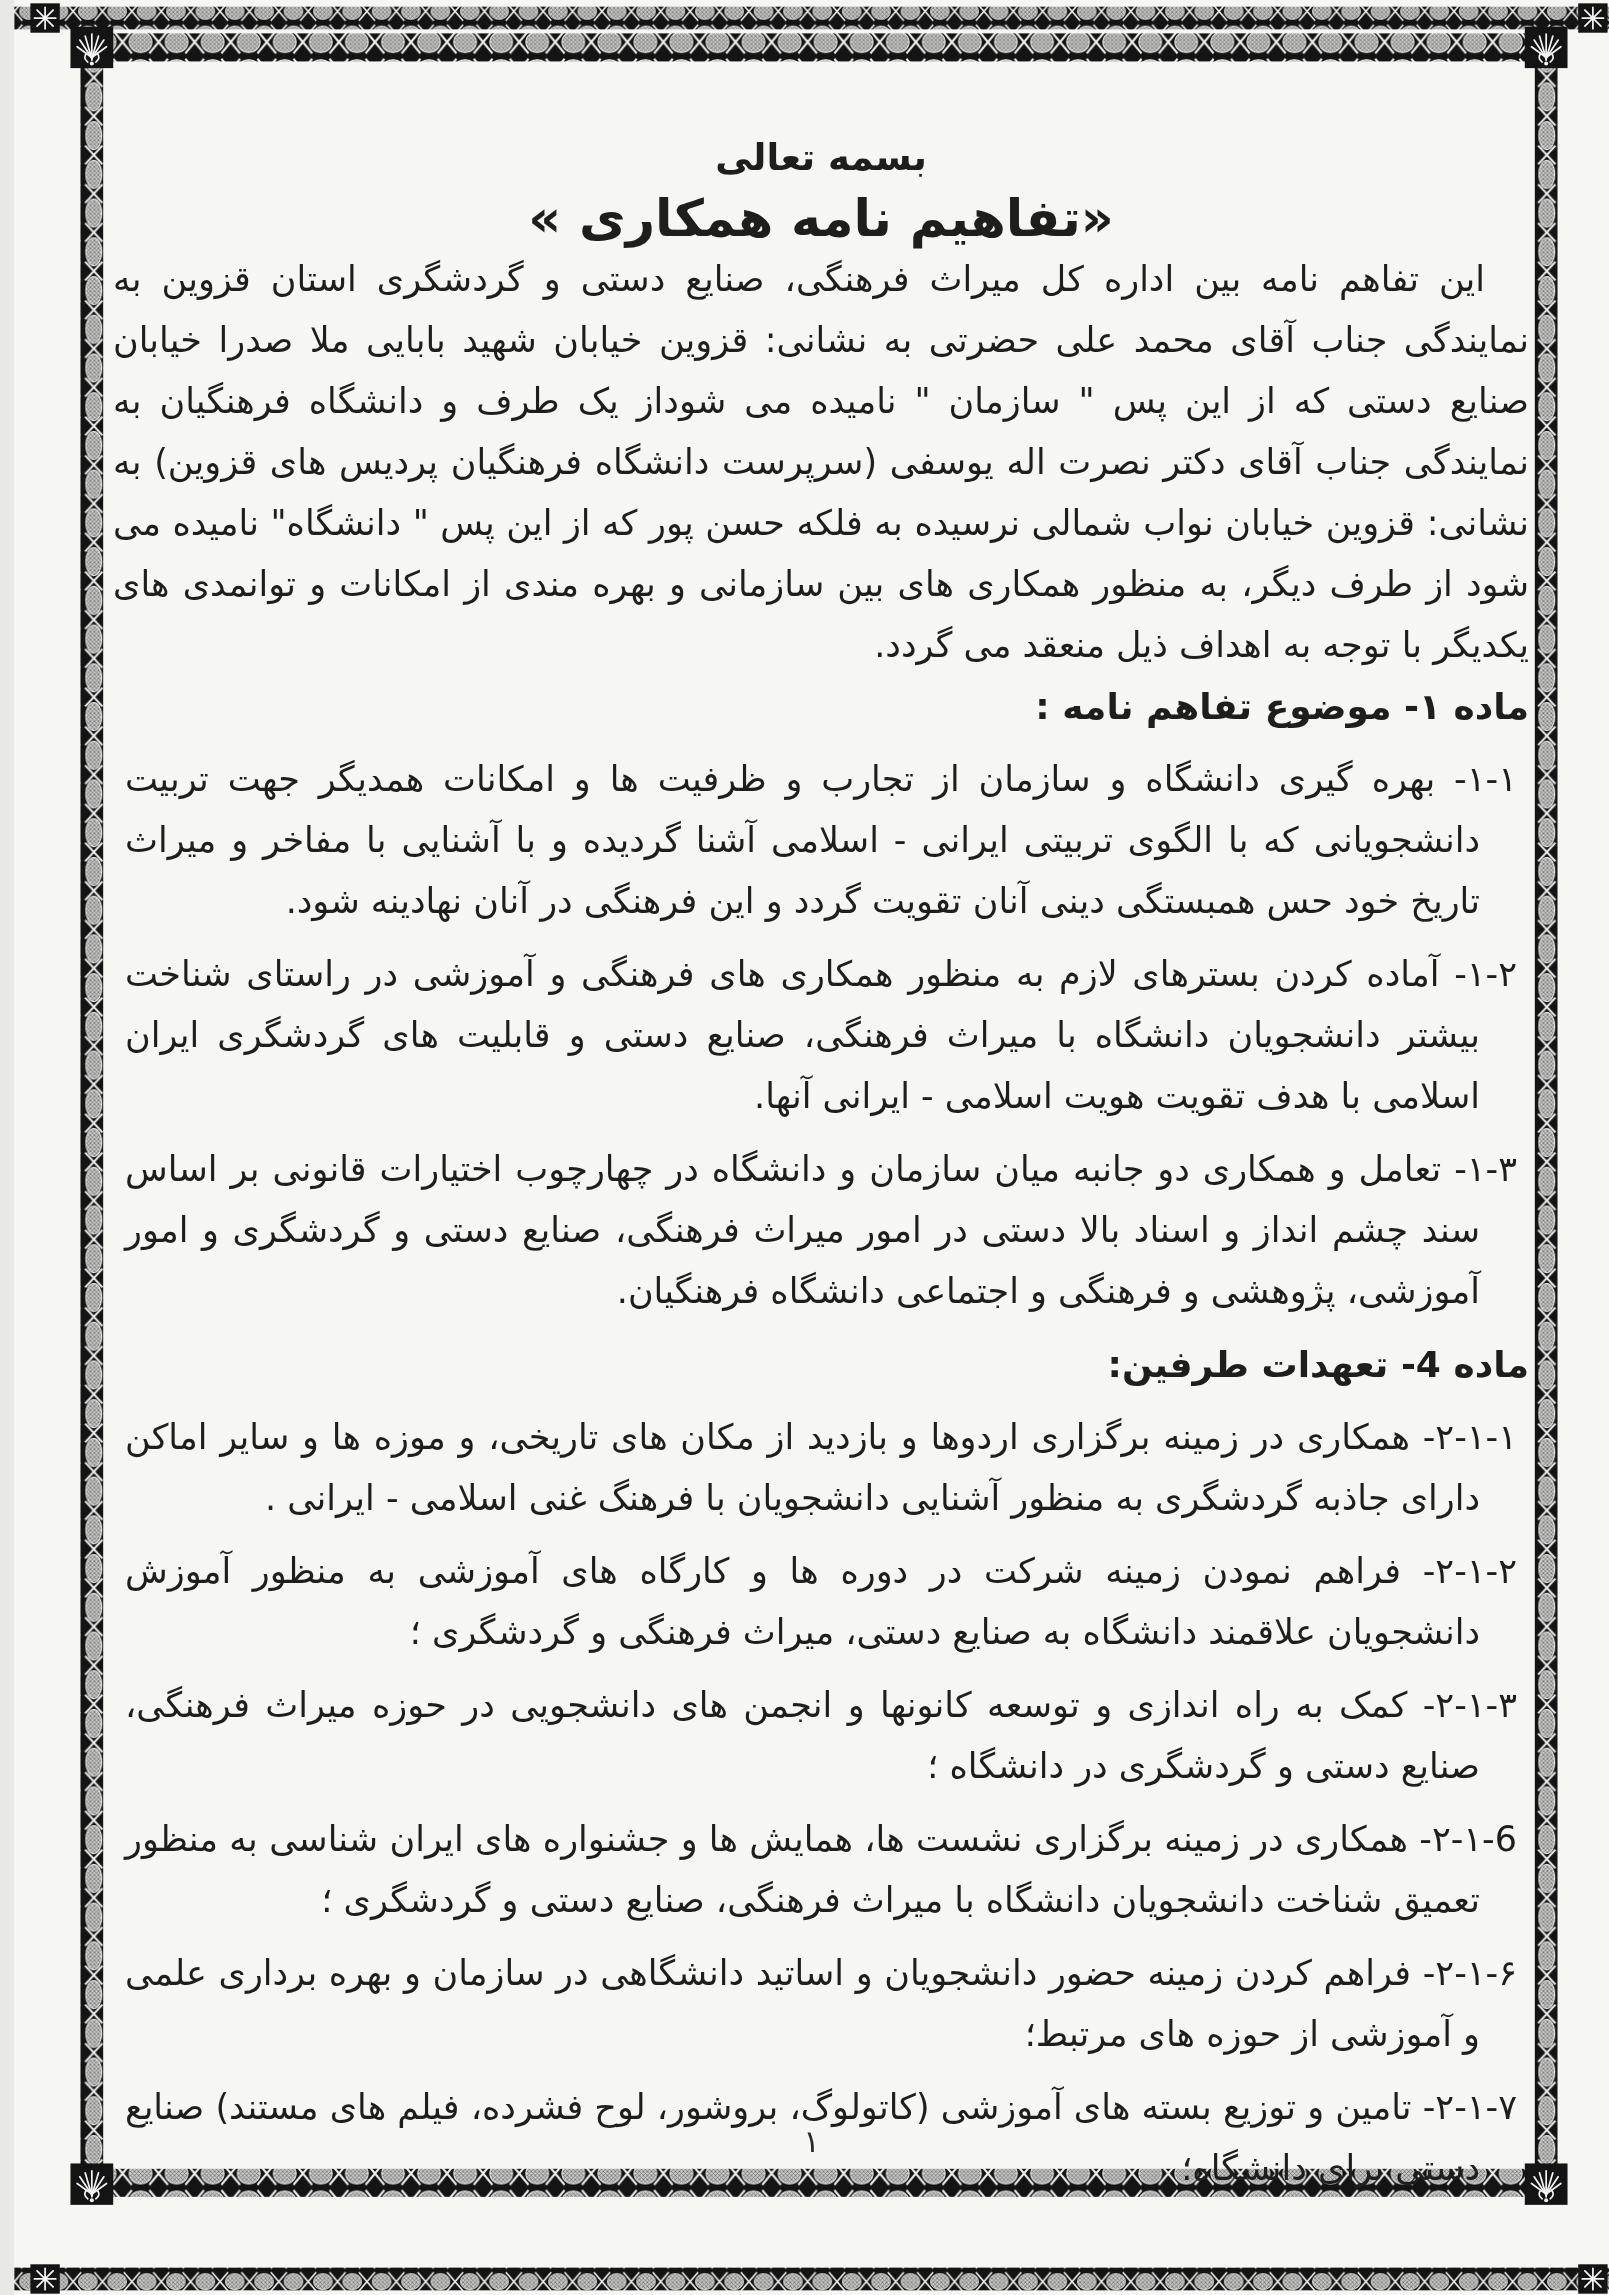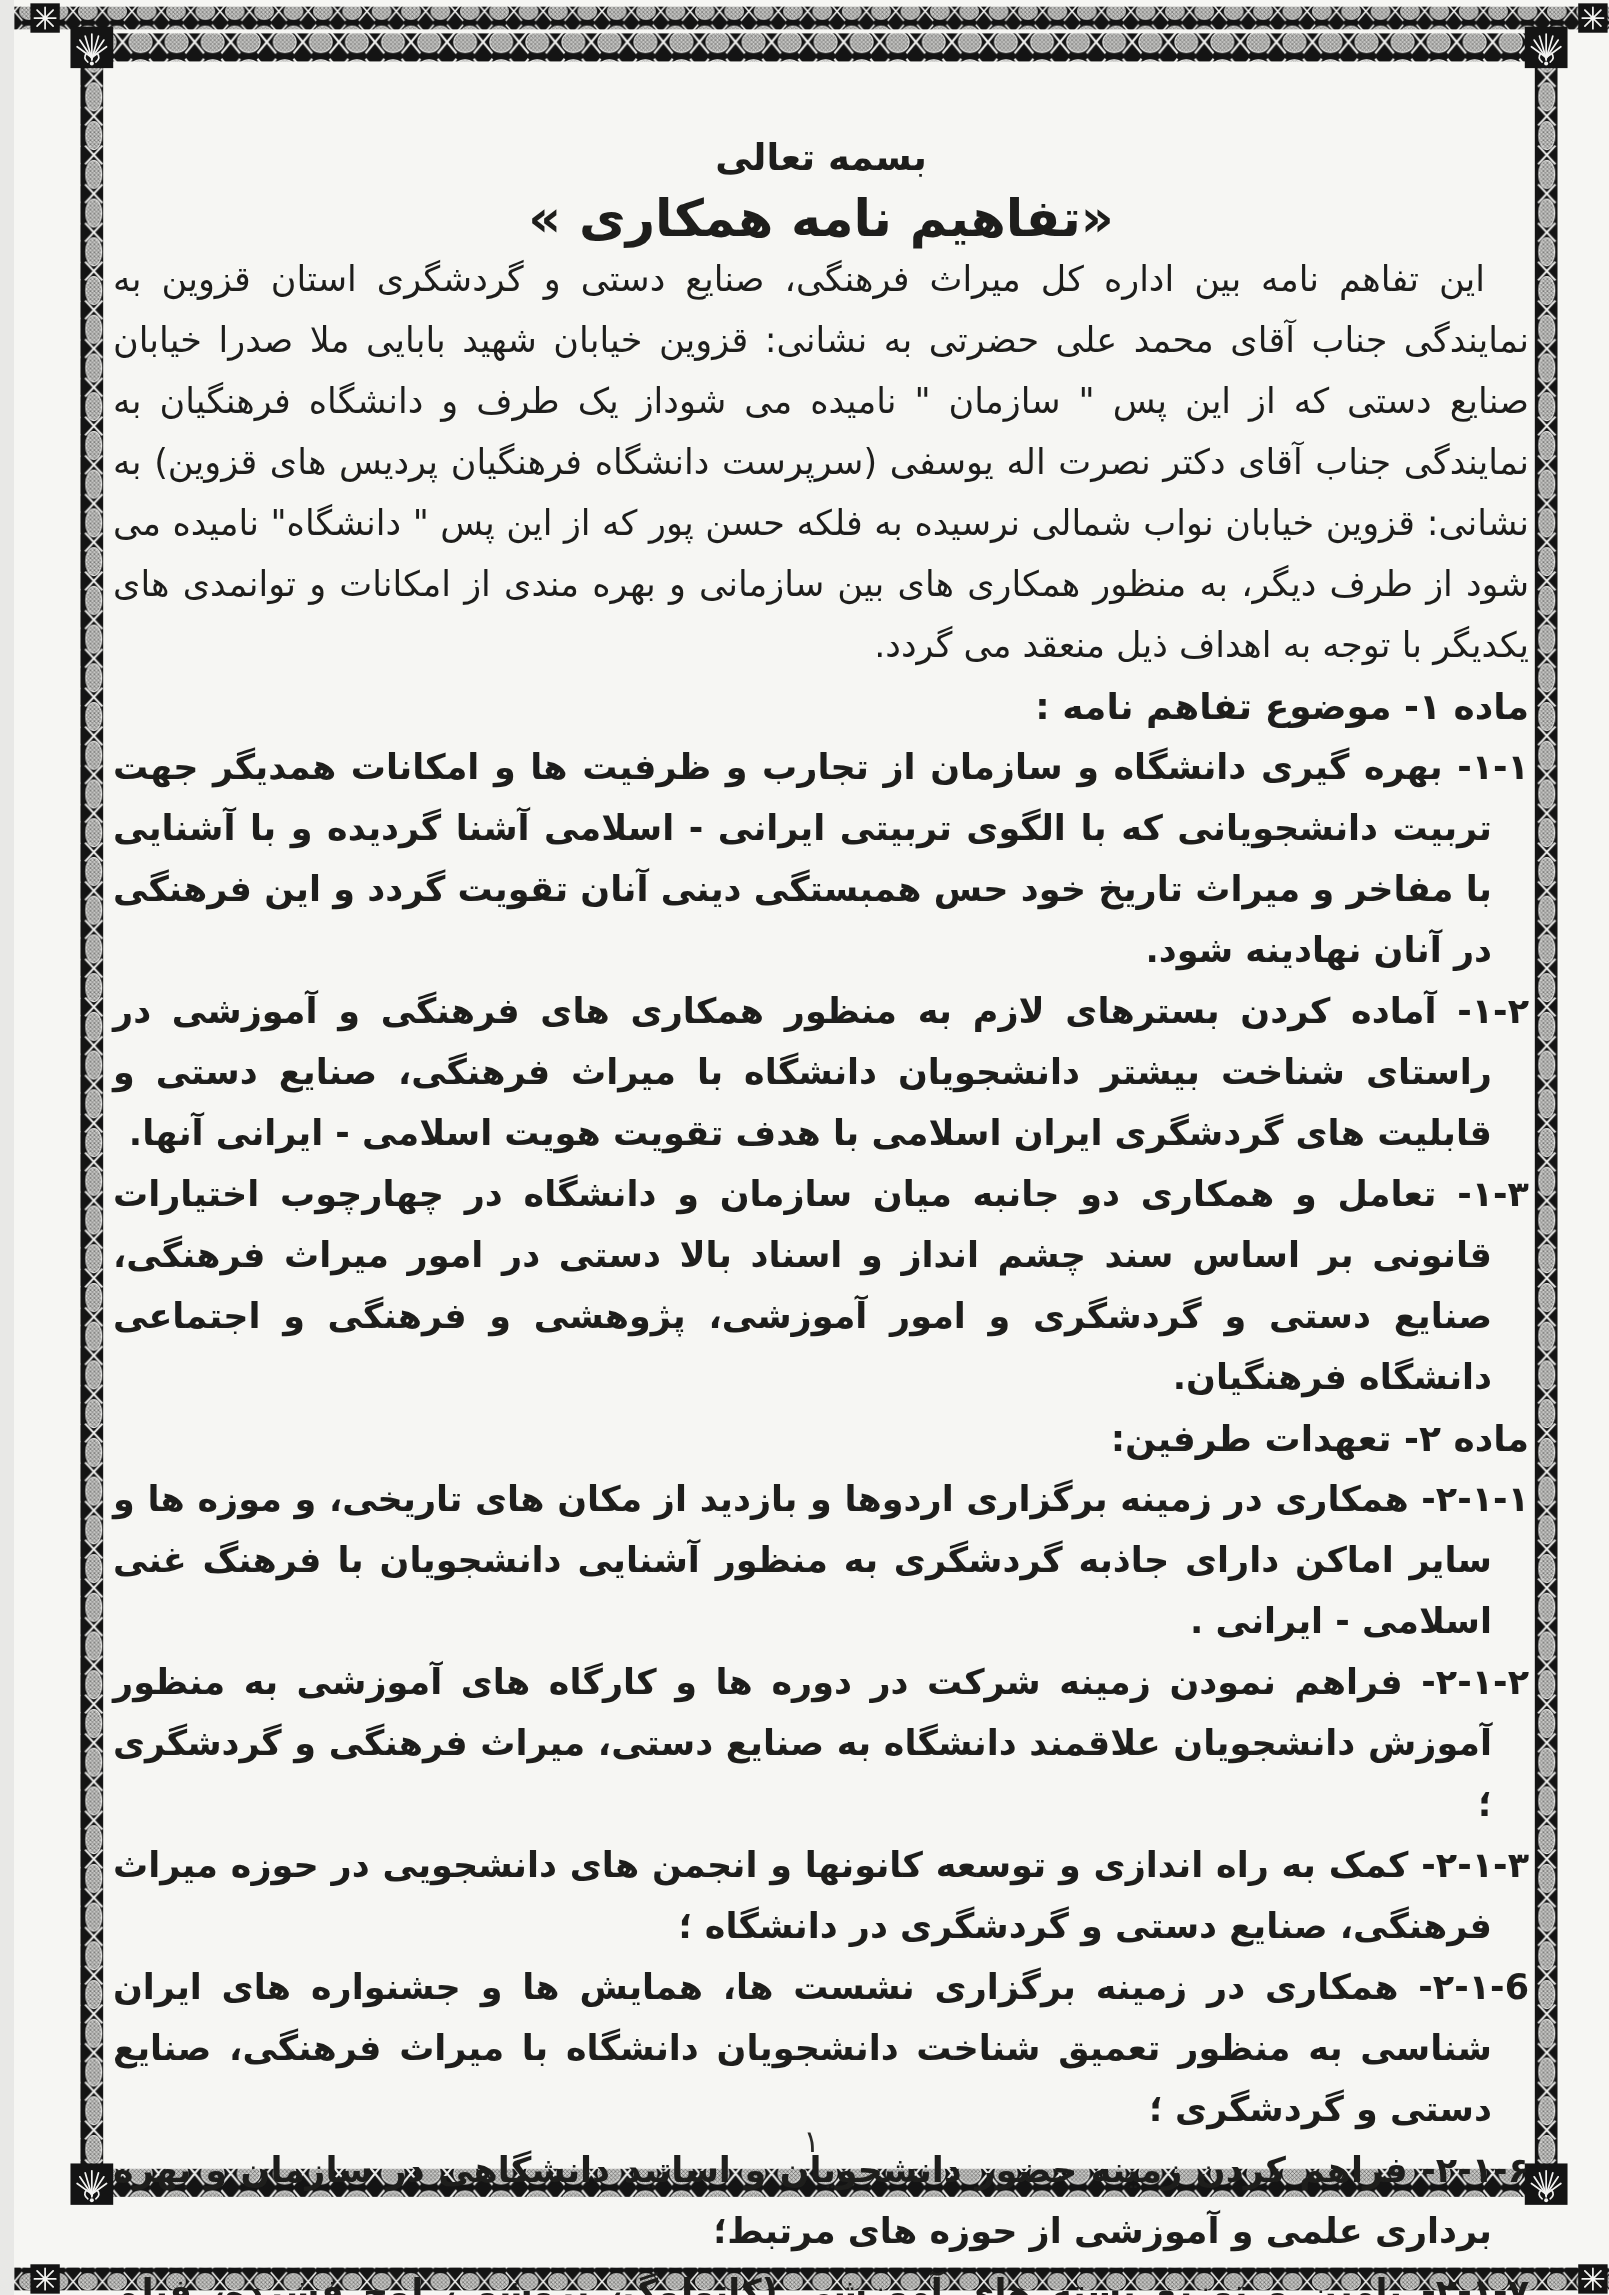--- a/index.html
+++ b/index.html
@@ -21,21 +21,21 @@
     line-height:61px;
     text-align:justify;
     text-justify:inter-word;
   }
   .center-line{text-align:center;margin:0;font-weight:700;}
   .besmele{font-size:37px;}
   .doc-title{font-size:51px;}
   .intro{margin:0;text-indent:44px;}
   .article-heading{margin:0;font-weight:700;font-size:36px;text-align:right;}
   .sub-heading{margin:0;font-weight:700;font-size:36px;text-align:right;}
-  .item{margin:0;padding-right:37px;text-indent:-37px;font-weight:bold;}
+  .item{margin:12px;padding-right:37px;text-indent:-37px;}
   .marker{white-space:pre;}
   .page-number{
     position:absolute;top:2123px;left:0;right:0;
     text-align:center;font-size:31px;color:#2a2a28;
   }
 </style>
 </head>
 <body>
 
 <div class="page">
@@ -114,21 +114,21 @@
     <p class="intro">این تفاهم نامه بین اداره کل میراث فرهنگی، صنایع دستی و گردشگری استان قزوین به نمایندگی جناب آقای محمد علی حضرتی به نشانی: قزوین خیابان شهید بابایی ملا صدرا خیابان صنایع دستی که از این پس " سازمان " نامیده می شوداز یک طرف و دانشگاه فرهنگیان به نمایندگی جناب آقای دکتر نصرت اله یوسفی (سرپرست دانشگاه فرهنگیان پردیس های  قزوین) به نشانی: قزوین خیابان نواب شمالی نرسیده به فلکه حسن پور که از این پس " دانشگاه" نامیده می شود از طرف دیگر، به منظور همکاری های بین سازمانی و بهره مندی از امکانات و توانمدی های یکدیگر با توجه به اهداف ذیل منعقد می گردد.</p>
 
     <p class="article-heading">ماده ۱- موضوع تفاهم نامه :</p>
 
     <p class="item"><span class="marker">۱-۱- </span><span>بهره گیری دانشگاه و سازمان از  تجارب و ظرفیت ها و امکانات همدیگر جهت تربیت دانشجویانی که با الگوی تربیتی ایرانی - اسلامی آشنا گردیده و با آشنایی با مفاخر و میراث تاریخ خود حس همبستگی دینی آنان تقویت گردد و این فرهنگی در آنان نهادینه شود.</span></p>
 
     <p class="item"><span class="marker">۱-۲- </span><span>آماده کردن بسترهای لازم به منظور همکاری های فرهنگی و آموزشی در راستای شناخت بیشتر دانشجویان دانشگاه با میراث فرهنگی، صنایع دستی و قابلیت های گردشگری ایران اسلامی با هدف تقویت هویت اسلامی - ایرانی آنها.</span></p>
 
     <p class="item"><span class="marker">۱-۳- </span><span>تعامل و همکاری دو جانبه میان سازمان و دانشگاه در چهارچوب اختیارات قانونی بر اساس سند چشم انداز و اسناد بالا دستی در امور میراث فرهنگی، صنایع دستی و گردشگری و امور آموزشی، پژوهشی و فرهنگی و اجتماعی دانشگاه فرهنگیان.</span></p>
 
-    <p class="article-heading">ماده ۲- تعهدات طرفین:</p>
+    <p class="article-heading">ماده 4- تعهدات طرفین:</p>
 
 
     <p class="item"><span class="marker">۲-۱-۱- </span><span>همکاری در زمینه برگزاری اردوها و بازدید از مکان های تاریخی، و موزه ها و سایر اماکن دارای جاذبه گردشگری به منظور آشنایی دانشجویان با فرهنگ غنی اسلامی - ایرانی .</span></p>
 
     <p class="item"><span class="marker">۲-۱-۲- </span><span>فراهم نمودن زمینه شرکت در دوره ها و کارگاه های آموزشی به منظور آموزش دانشجویان علاقمند دانشگاه به صنایع دستی، میراث فرهنگی و گردشگری ؛</span></p>
 
     <p class="item"><span class="marker">۲-۱-۳- </span><span>کمک به راه اندازی و توسعه کانونها و انجمن های دانشجویی در حوزه میراث فرهنگی، صنایع دستی و گردشگری در دانشگاه ؛</span></p>
 
     <p class="item"><span class="marker">۲-۱-6- </span><span>همکاری در زمینه برگزاری نشست ها، همایش ها و جشنواره های ایران شناسی به منظور تعمیق شناخت دانشجویان دانشگاه با میراث فرهنگی، صنایع دستی و گردشگری ؛</span></p>
 

